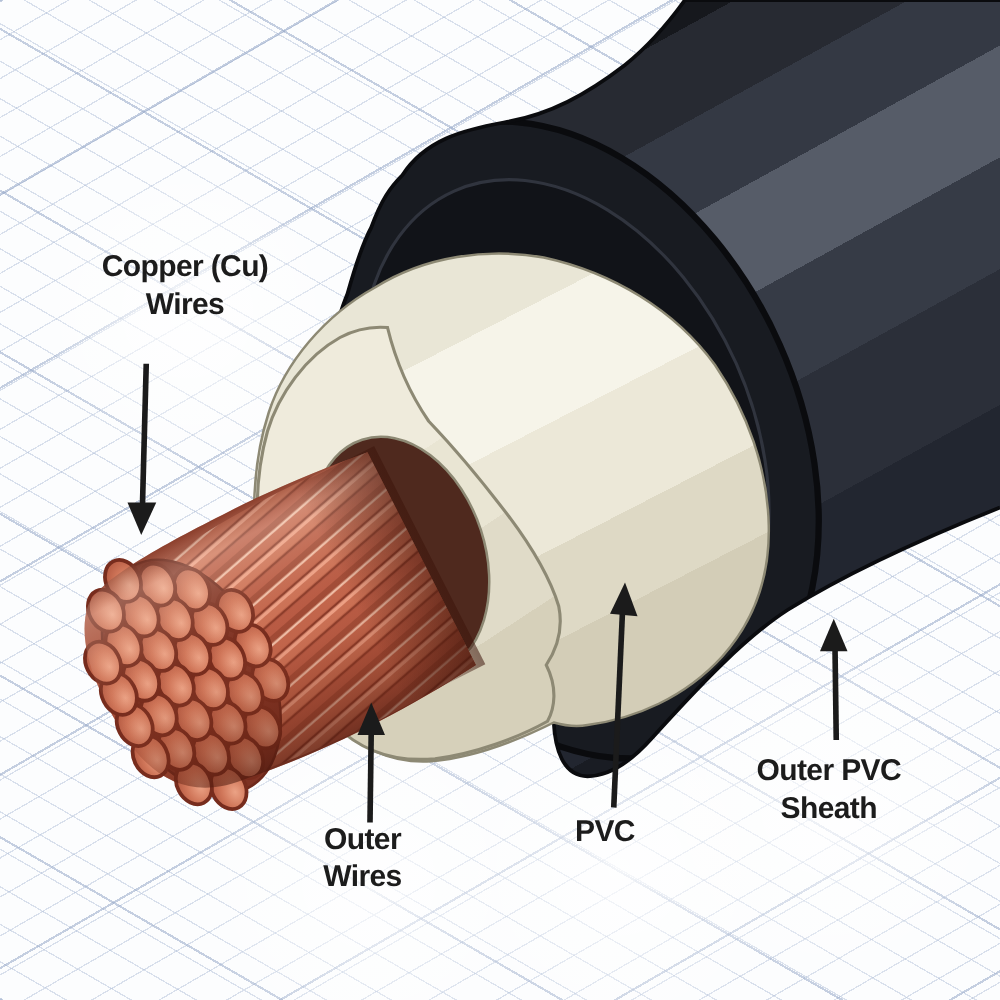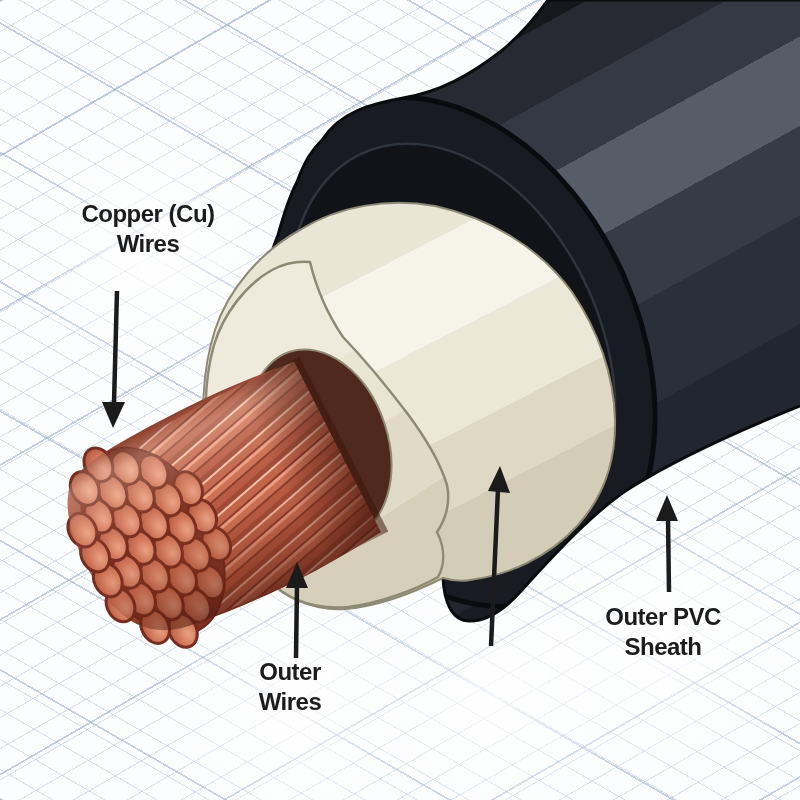--- a/index.html
+++ b/index.html
@@ -232,20 +232,21 @@
     <div>Copper (Cu)</div>
     <div>Wires</div>
   </div>
 
   <div class="label" style="left:190px; top:657px; width:200px;">
     <div>Outer</div>
     <div>Wires</div>
   </div>
 
   <div class="label" style="left:374px; top:651px; width:220px;">
+    <div>PVC</div>
   </div>
 
   <div class="label" style="left:548px; top:602px; width:230px;">
     <div>Outer PVC</div>
     <div>Sheath</div>
   </div>
 
 </div>
 
 </body></html>

